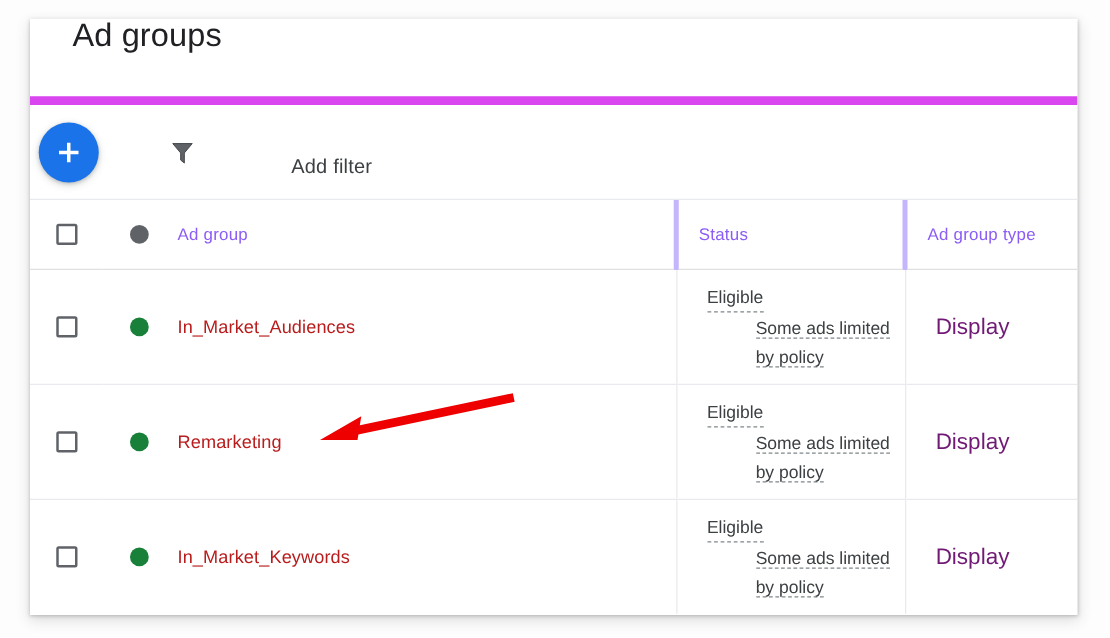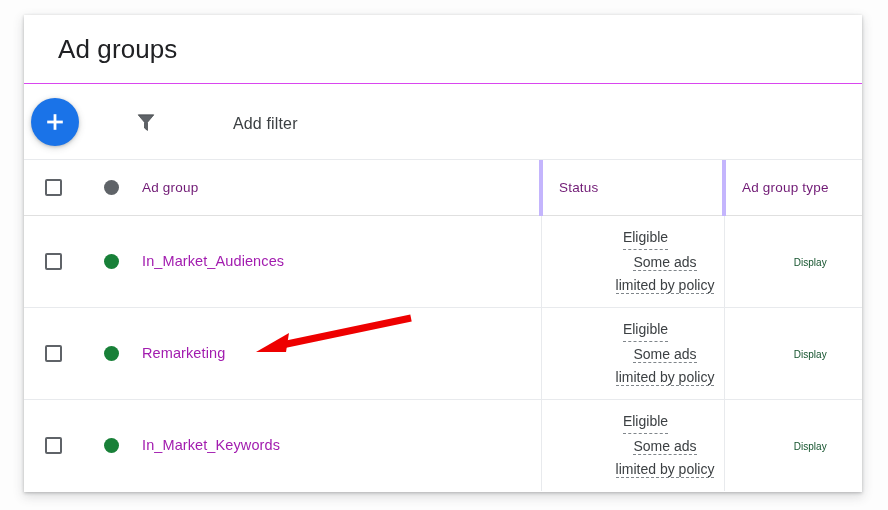--- a/index.html
+++ b/index.html
@@ -36,24 +36,23 @@
     overflow: hidden;
     display: flex;
     flex-direction: column;
   }
 
   
   .title-bar {
     height: 69px;
     flex: 0 0 69px;
     display: flex;
-    align-items: center;
     padding-left: 34px;
     box-sizing: border-box;
-    border-bottom: 1px solid #d946ef;
+    border-bottom: 7px solid #d946ef;
     background: #ffffff;
   }
   .page-title {
     font-size: 26px;
     font-weight: 400;
     color: #202124;
     letter-spacing: 0.1px;
     line-height: 1;
   }
 
@@ -96,21 +95,21 @@
     display: flex;
     align-items: center;
     justify-content: center;
     cursor: pointer;
   }
   .filter-icon-btn svg { display: block; }
 
   .add-filter-label {
     position: absolute;
     left: 209px;
-    top: 2px;
+    top: 12px;
     height: 76px;
     display: flex;
     align-items: center;
     font-size: 16px;
     color: #3c4043;
     cursor: pointer;
     letter-spacing: 0.15px;
   }
 
   
@@ -135,42 +134,41 @@
     text-align: left;
     background: #ffffff;
   }
 
   
   .grid thead tr { height: 55px; }
   .grid thead th {
     border-bottom: 1px solid #e0e0e0;
     font-weight: 400;
     font-size: 13.5px;
-    color: #701a75;
+    color: #8b5cf6;
     letter-spacing: 0.2px;
   }
   .grid thead th.col-status,
   .grid thead th.col-type {
     border-left: 4px solid #c4b5fd;
     padding-left: 16px;
   }
   .grid thead th.col-name { padding-left: 2px; }
 
   
   .grid tbody tr { height: 92px; }
   .grid tbody td {
     border-bottom: 1px solid #e8eaed;
     font-size: 14px;
     color: #3c4043;
   }
   .grid tbody td.col-status,
   .grid tbody td.col-type {
     border-left: 1px solid #e8eaed;
-    padding-left: 34px;
-    text-align: center;
+    padding-left: 24px;
   }
   .grid tbody td.col-name { padding-left: 2px; }
   .grid tbody tr:last-child td { border-bottom: none; }
 
   
   .cell-center {
     display: flex;
     align-items: center;
     justify-content: center;
   }
@@ -187,21 +185,21 @@
   .dot {
     width: 15px;
     height: 15px;
     border-radius: 50%;
     display: block;
   }
   .dot-head { background: #5f6368; }
   .dot-green { background: #188038; }
 
   .ad-group-link {
-    color: #a21caf;
+    color: #b91c1c;
     font-size: 14.5px;
     text-decoration: none;
     cursor: pointer;
     letter-spacing: 0.1px;
   }
 
   .status-stack {
     display: block;
     line-height: 23px;
     font-size: 14px;
@@ -211,21 +209,21 @@
   .status-line {
     border-bottom: 1px dashed #80868b;
     display: inline;
     cursor: help;
     line-height: 23px;
   }
   .status-primary { display: block; margin-bottom: 1px; }
   .status-primary .status-line { display: inline-block; }
   .status-secondary { display: block; margin-left: 39px; }
 
-  .type-text { font-size: 10px; color: #14532d; }
+  .type-text { font-size: 18px; color: #701a75; }
 
   
   .annotation-arrow {
     position: absolute;
     left: 0;
     top: 0;
     width: 888px;
     height: 510px;
     pointer-events: none;
     z-index: 40;

